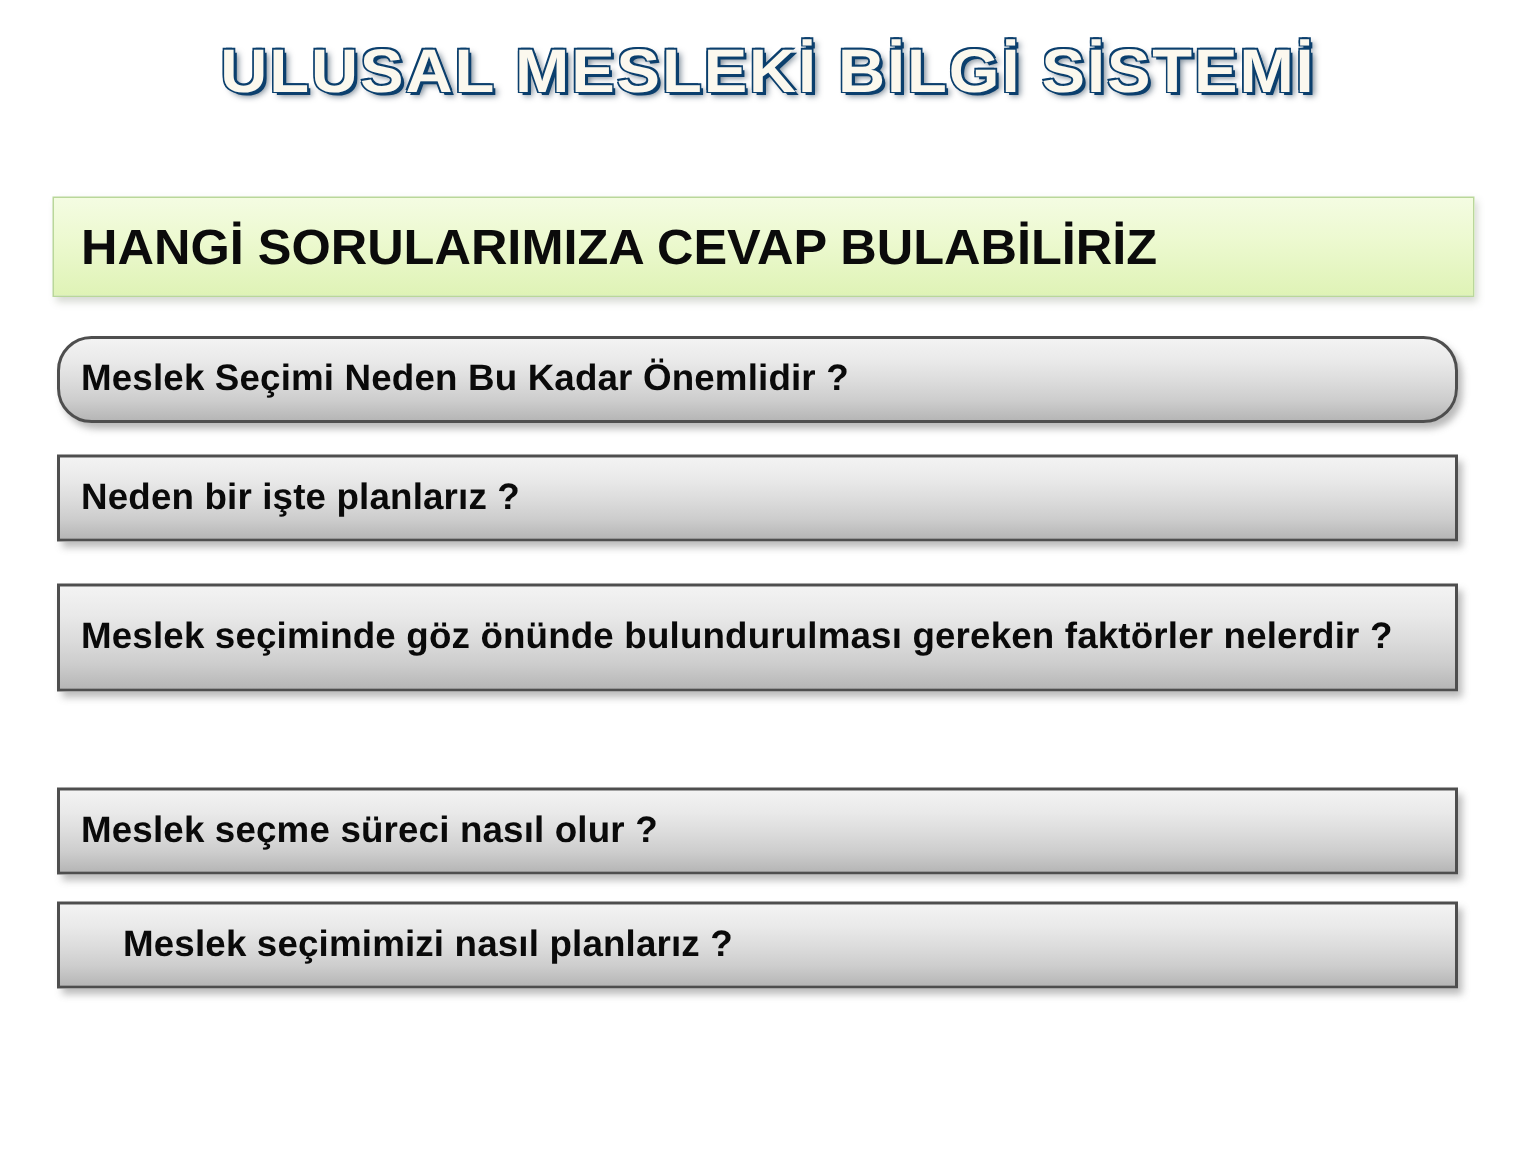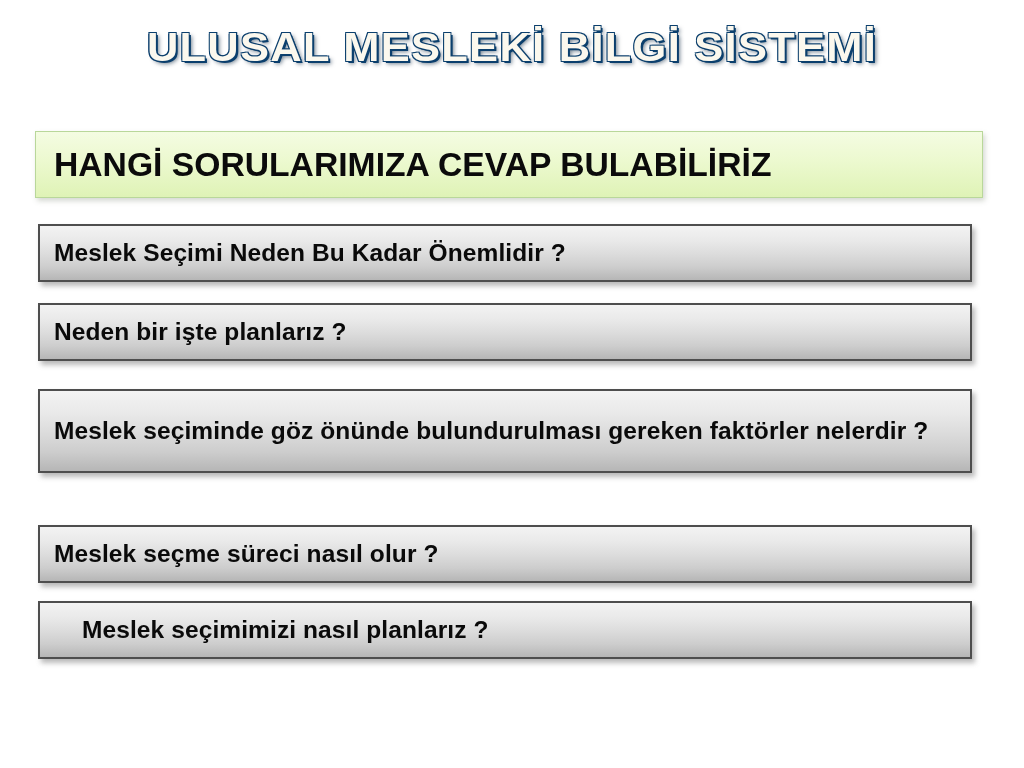--- a/index.html
+++ b/index.html
@@ -109,23 +109,23 @@
     padding-left: 14px;
     padding-right: 12px;
     font-family: "Liberation Sans", sans-serif;
     font-weight: bold;
     font-size: 24.5px;
     line-height: 1.22;
     color: #0a0a0a;
     letter-spacing: 0.1px;
   }
 
-  .bar-1 { top: 224px; height: 58px; }
+  .bar-1 { top: 224px; height: 58px; border-radius: 23px; }
   .bar-2 { top: 303px; height: 58px; }
-  .bar-3 { top: 389px; height: 84px; }
+  .bar-3 { top: 389px; height: 72px; }
   .bar-4 { top: 525px; height: 58px; }
   .bar-5 { top: 601px; height: 58px; padding-left: 28px; }
 </style>
 </head>
 <body>
 
 <div class="header-band">
   <div class="header-title">ULUSAL MESLEKİ BİLGİ SİSTEMİ</div>
 </div>
 

